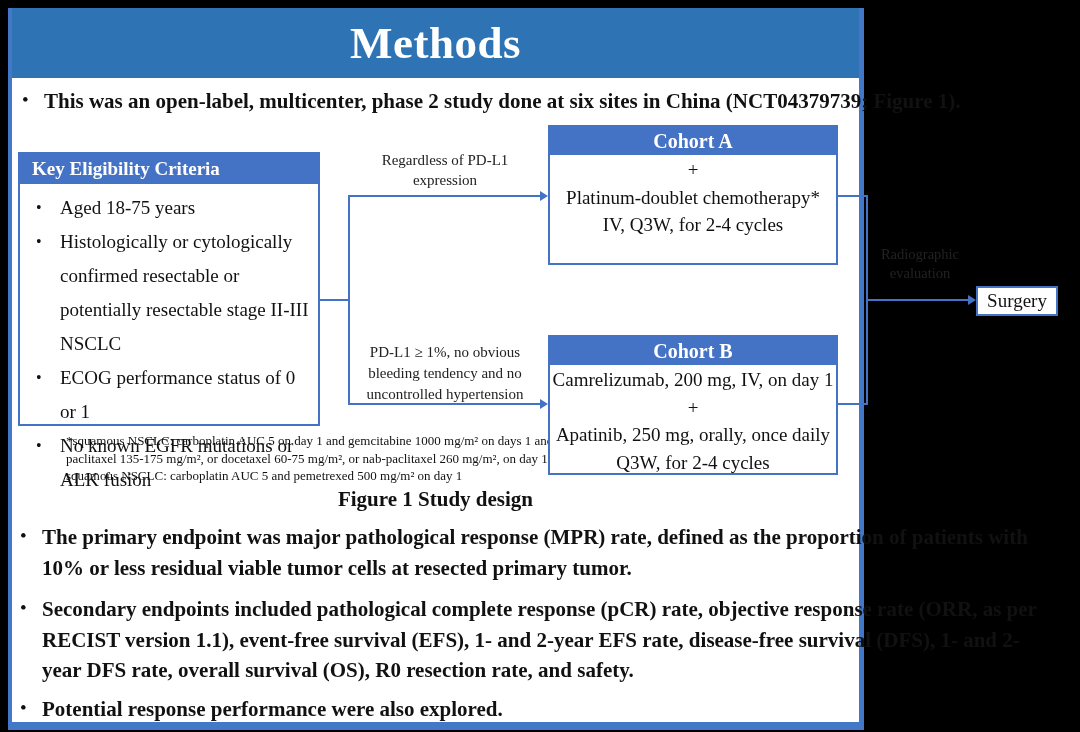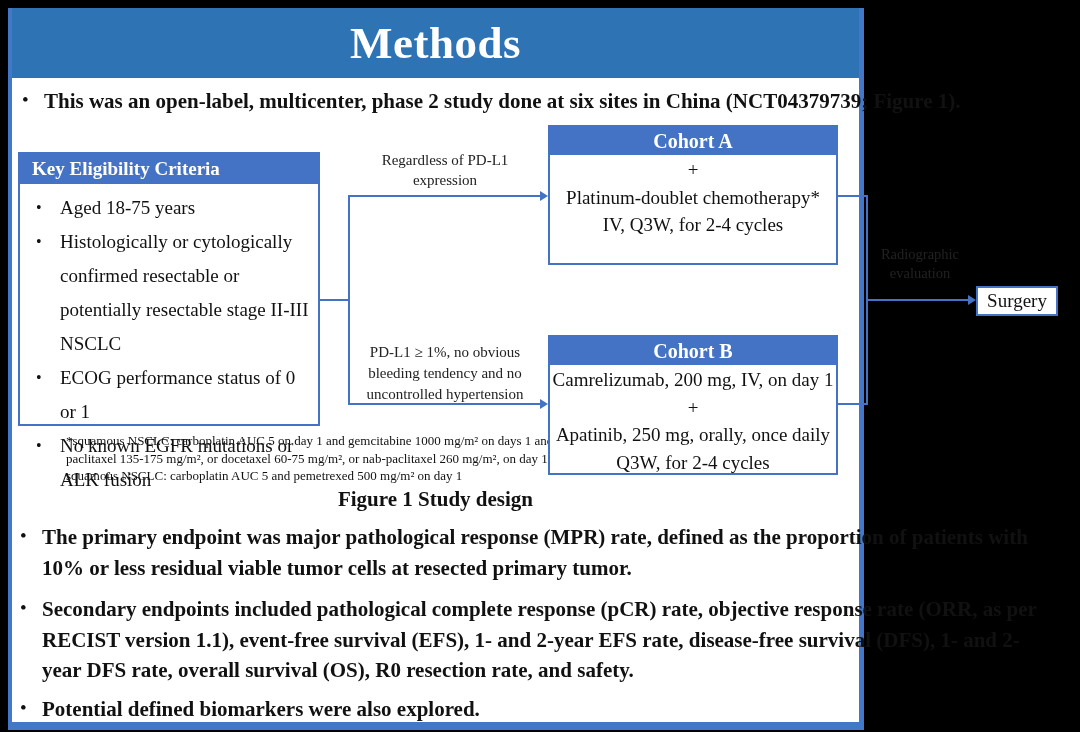--- a/index.html
+++ b/index.html
@@ -133,17 +133,17 @@
     <div class="bullet b2">
       <span class="mark">•</span>
       <span class="btxt">The primary endpoint was major pathological response (MPR) rate, defined as the proportion of patients with 10% or less residual viable tumor cells at resected primary tumor.</span>
     </div>
     <div class="bullet b3">
       <span class="mark">•</span>
       <span class="btxt">Secondary endpoints included pathological complete response (pCR) rate, objective response rate (ORR, as per RECIST version 1.1), event-free survival (EFS), 1- and 2-year EFS rate, disease-free survival (DFS), 1- and 2-year DFS rate, overall survival (OS), R0 resection rate, and safety.</span>
     </div>
     <div class="bullet b4">
       <span class="mark">•</span>
-      <span class="btxt">Potential defined biomarkers were also explored.</span>
+      <span class="btxt">Potential response performance were also explored.</span>
     </div>
 
   </div>
 </div>
 
 </body></html>

